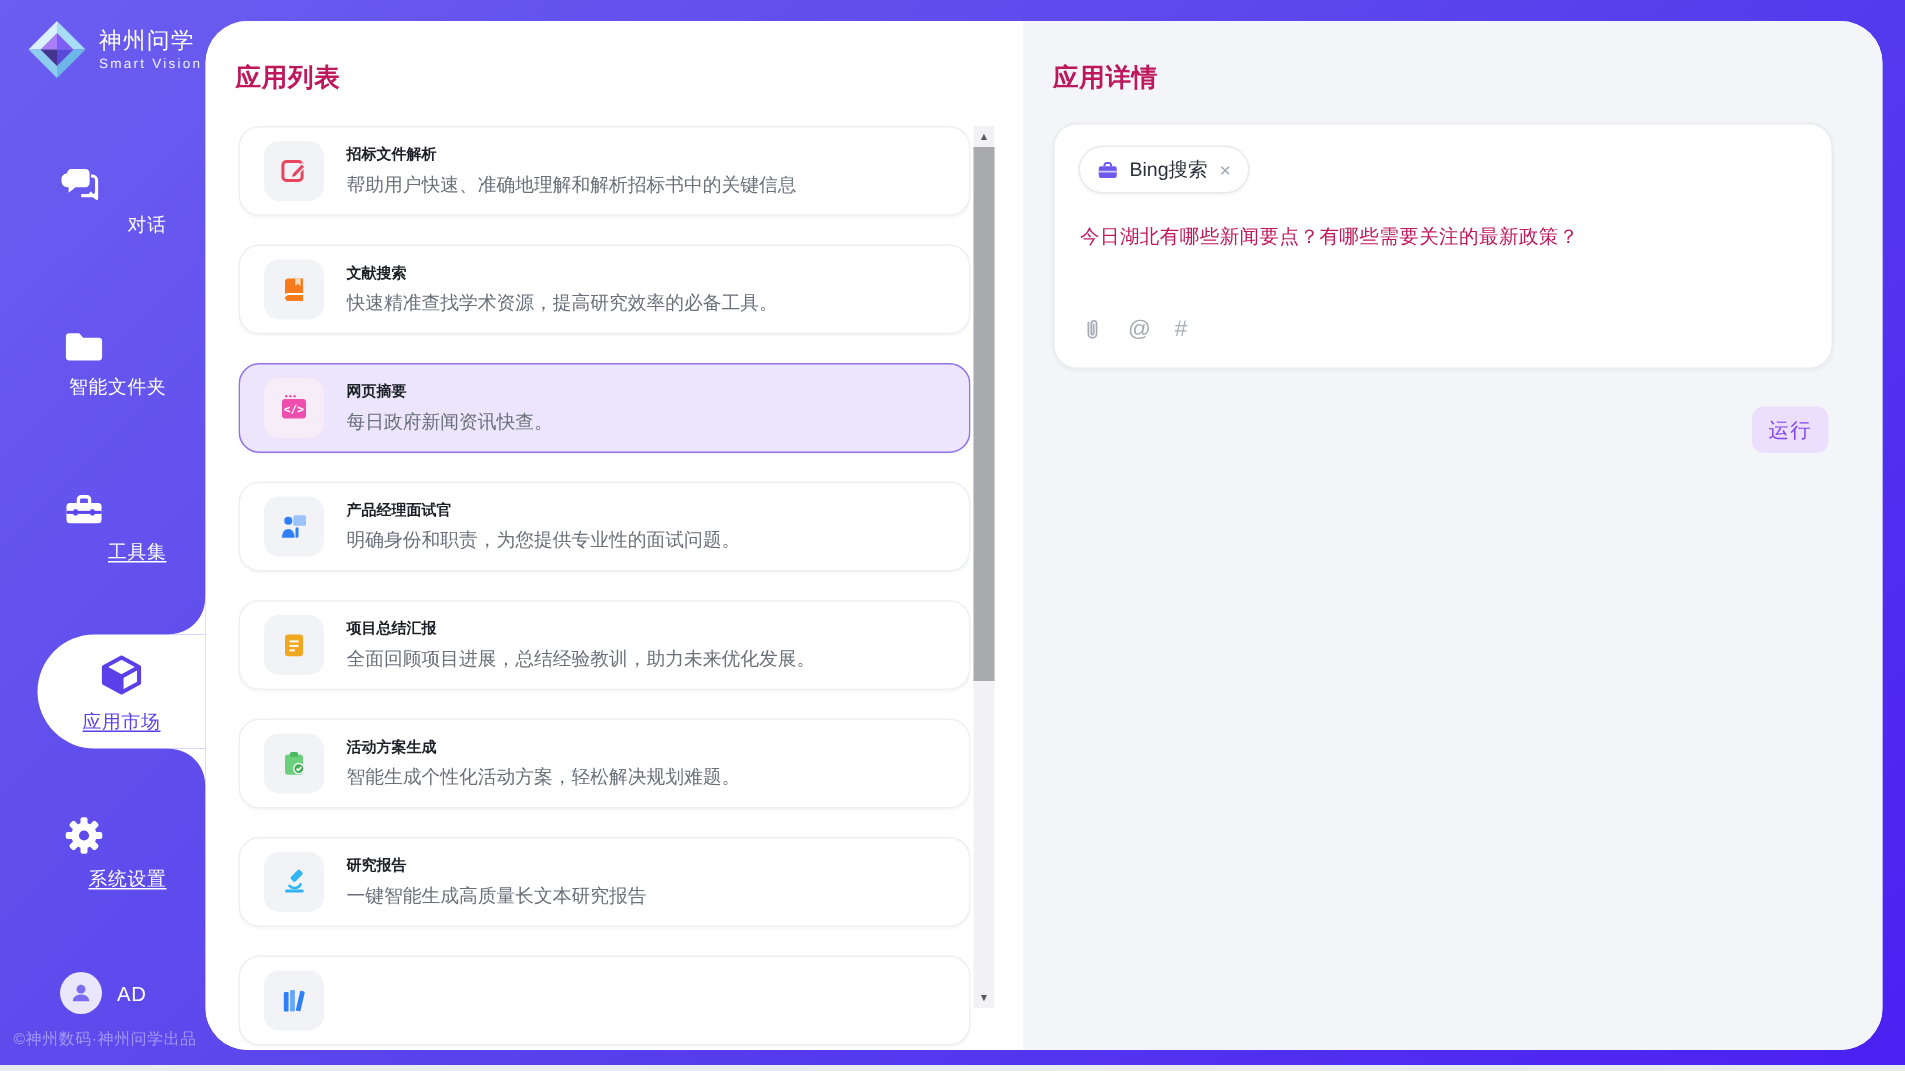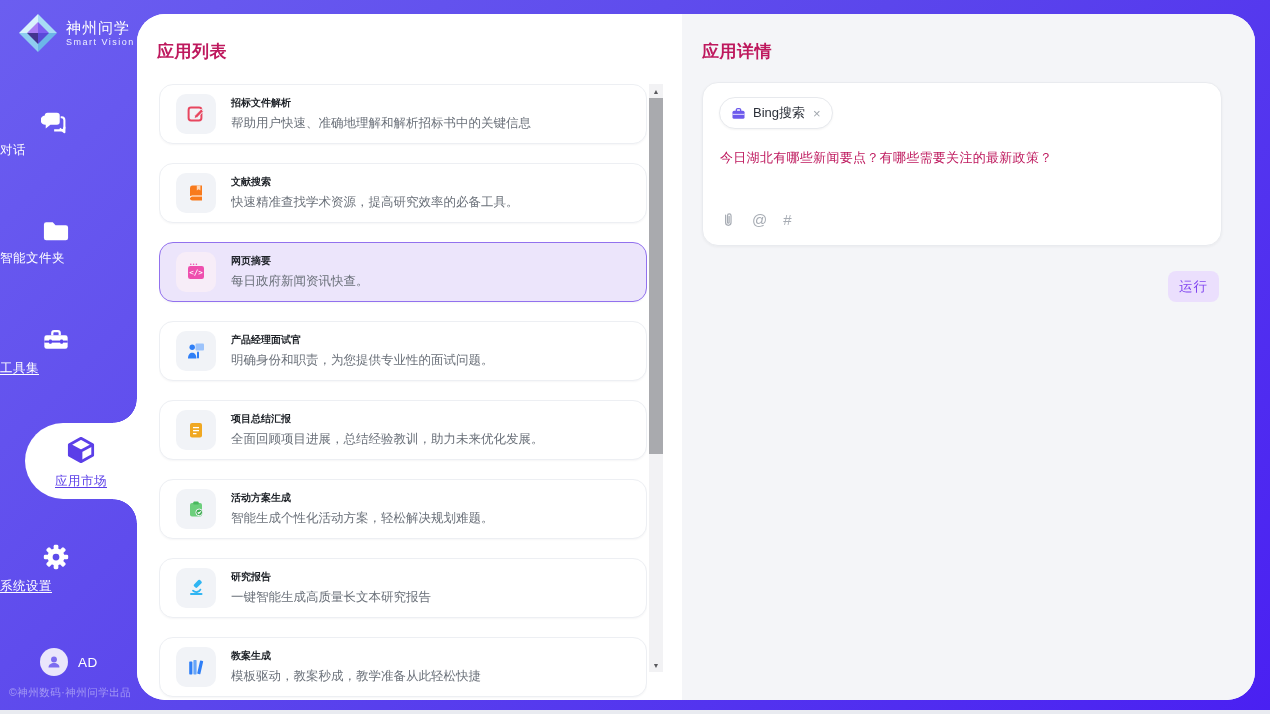--- a/index.html
+++ b/index.html
@@ -7,21 +7,21 @@
     width:1270px;height:714px;position:relative;overflow:hidden;
     background:linear-gradient(135deg,#6b5ef0 0%,#5b46ec 45%,#4a20f2 100%);
     font-family:"Liberation Sans","DejaVu Sans",sans-serif;
     -webkit-font-smoothing:antialiased;
   }
   
   .sidebar{position:absolute;left:0;top:0;width:137px;height:714px;}
   .logo{position:absolute;left:18px;top:13px;display:flex;align-items:center;gap:8px;}
   .logo-text .l1{color:#fff;font-size:15px;font-weight:400;letter-spacing:1px;line-height:18px;}
   .logo-text .l2{color:#eef1ff;font-size:9px;letter-spacing:1.5px;line-height:11px;}
-  .nav-item{position:absolute;left:0;width:111px;text-align:left;color:#fff;cursor:pointer;}
+  .nav-item{position:absolute;left:0;width:111px;text-align:right;color:#fff;cursor:pointer;}
   .nav-item svg{display:block;margin:0 auto;}
   .nav-label{font-size:12.5px;margin-top:6px;letter-spacing:.5px;}
   .nav-label.u{text-decoration:underline;text-underline-offset:2px;}
   .nav-bubble{position:absolute;top:423px;left:25px;width:112px;height:76px;background:#fff;
     border-radius:38px 0 0 38px;text-align:center;color:#5b3fe8;}
   .nav-bubble::before{content:"";position:absolute;right:0;top:-24px;width:24px;height:24px;
     background:radial-gradient(circle 24px at 0 0,transparent 23.4px,#fff 24px);}
   .nav-bubble::after{content:"";position:absolute;right:0;bottom:-24px;width:24px;height:24px;
     background:radial-gradient(circle 24px at 0 100%,transparent 23.4px,#fff 24px);}
   .nav-bubble svg{display:block;margin:10px auto 0;}
@@ -265,24 +265,20 @@
       </div>
 
       <div class="card">
         <div class="card-icon">
           <svg width="20" height="20" viewBox="0 0 20 20">
             <rect x="3.2" y="4.4" width="3.2" height="13" rx=".7" fill="#2f7ff7"></rect>
             <rect x="7.4" y="3" width="3.2" height="14.4" rx=".7" fill="#66a5f9"></rect>
             <rect x="12.6" y="3.6" width="3.2" height="13.6" rx=".7" fill="#2f7ff7" transform="rotate(13 14.2 10.4)"></rect>
           </svg>
         </div>
-        <div class="card-text">
-          <div class="card-title">教案生成</div>
-          <div class="card-desc">模板驱动，教案秒成，教学准备从此轻松快捷</div>
-        </div>
       </div>
 
     </div>
 
     <div class="vscroll">
       <div class="sb-btn up">▲</div>
       <div class="sb-thumb"></div>
       <div class="sb-btn down">▼</div>
     </div>
   </div>

